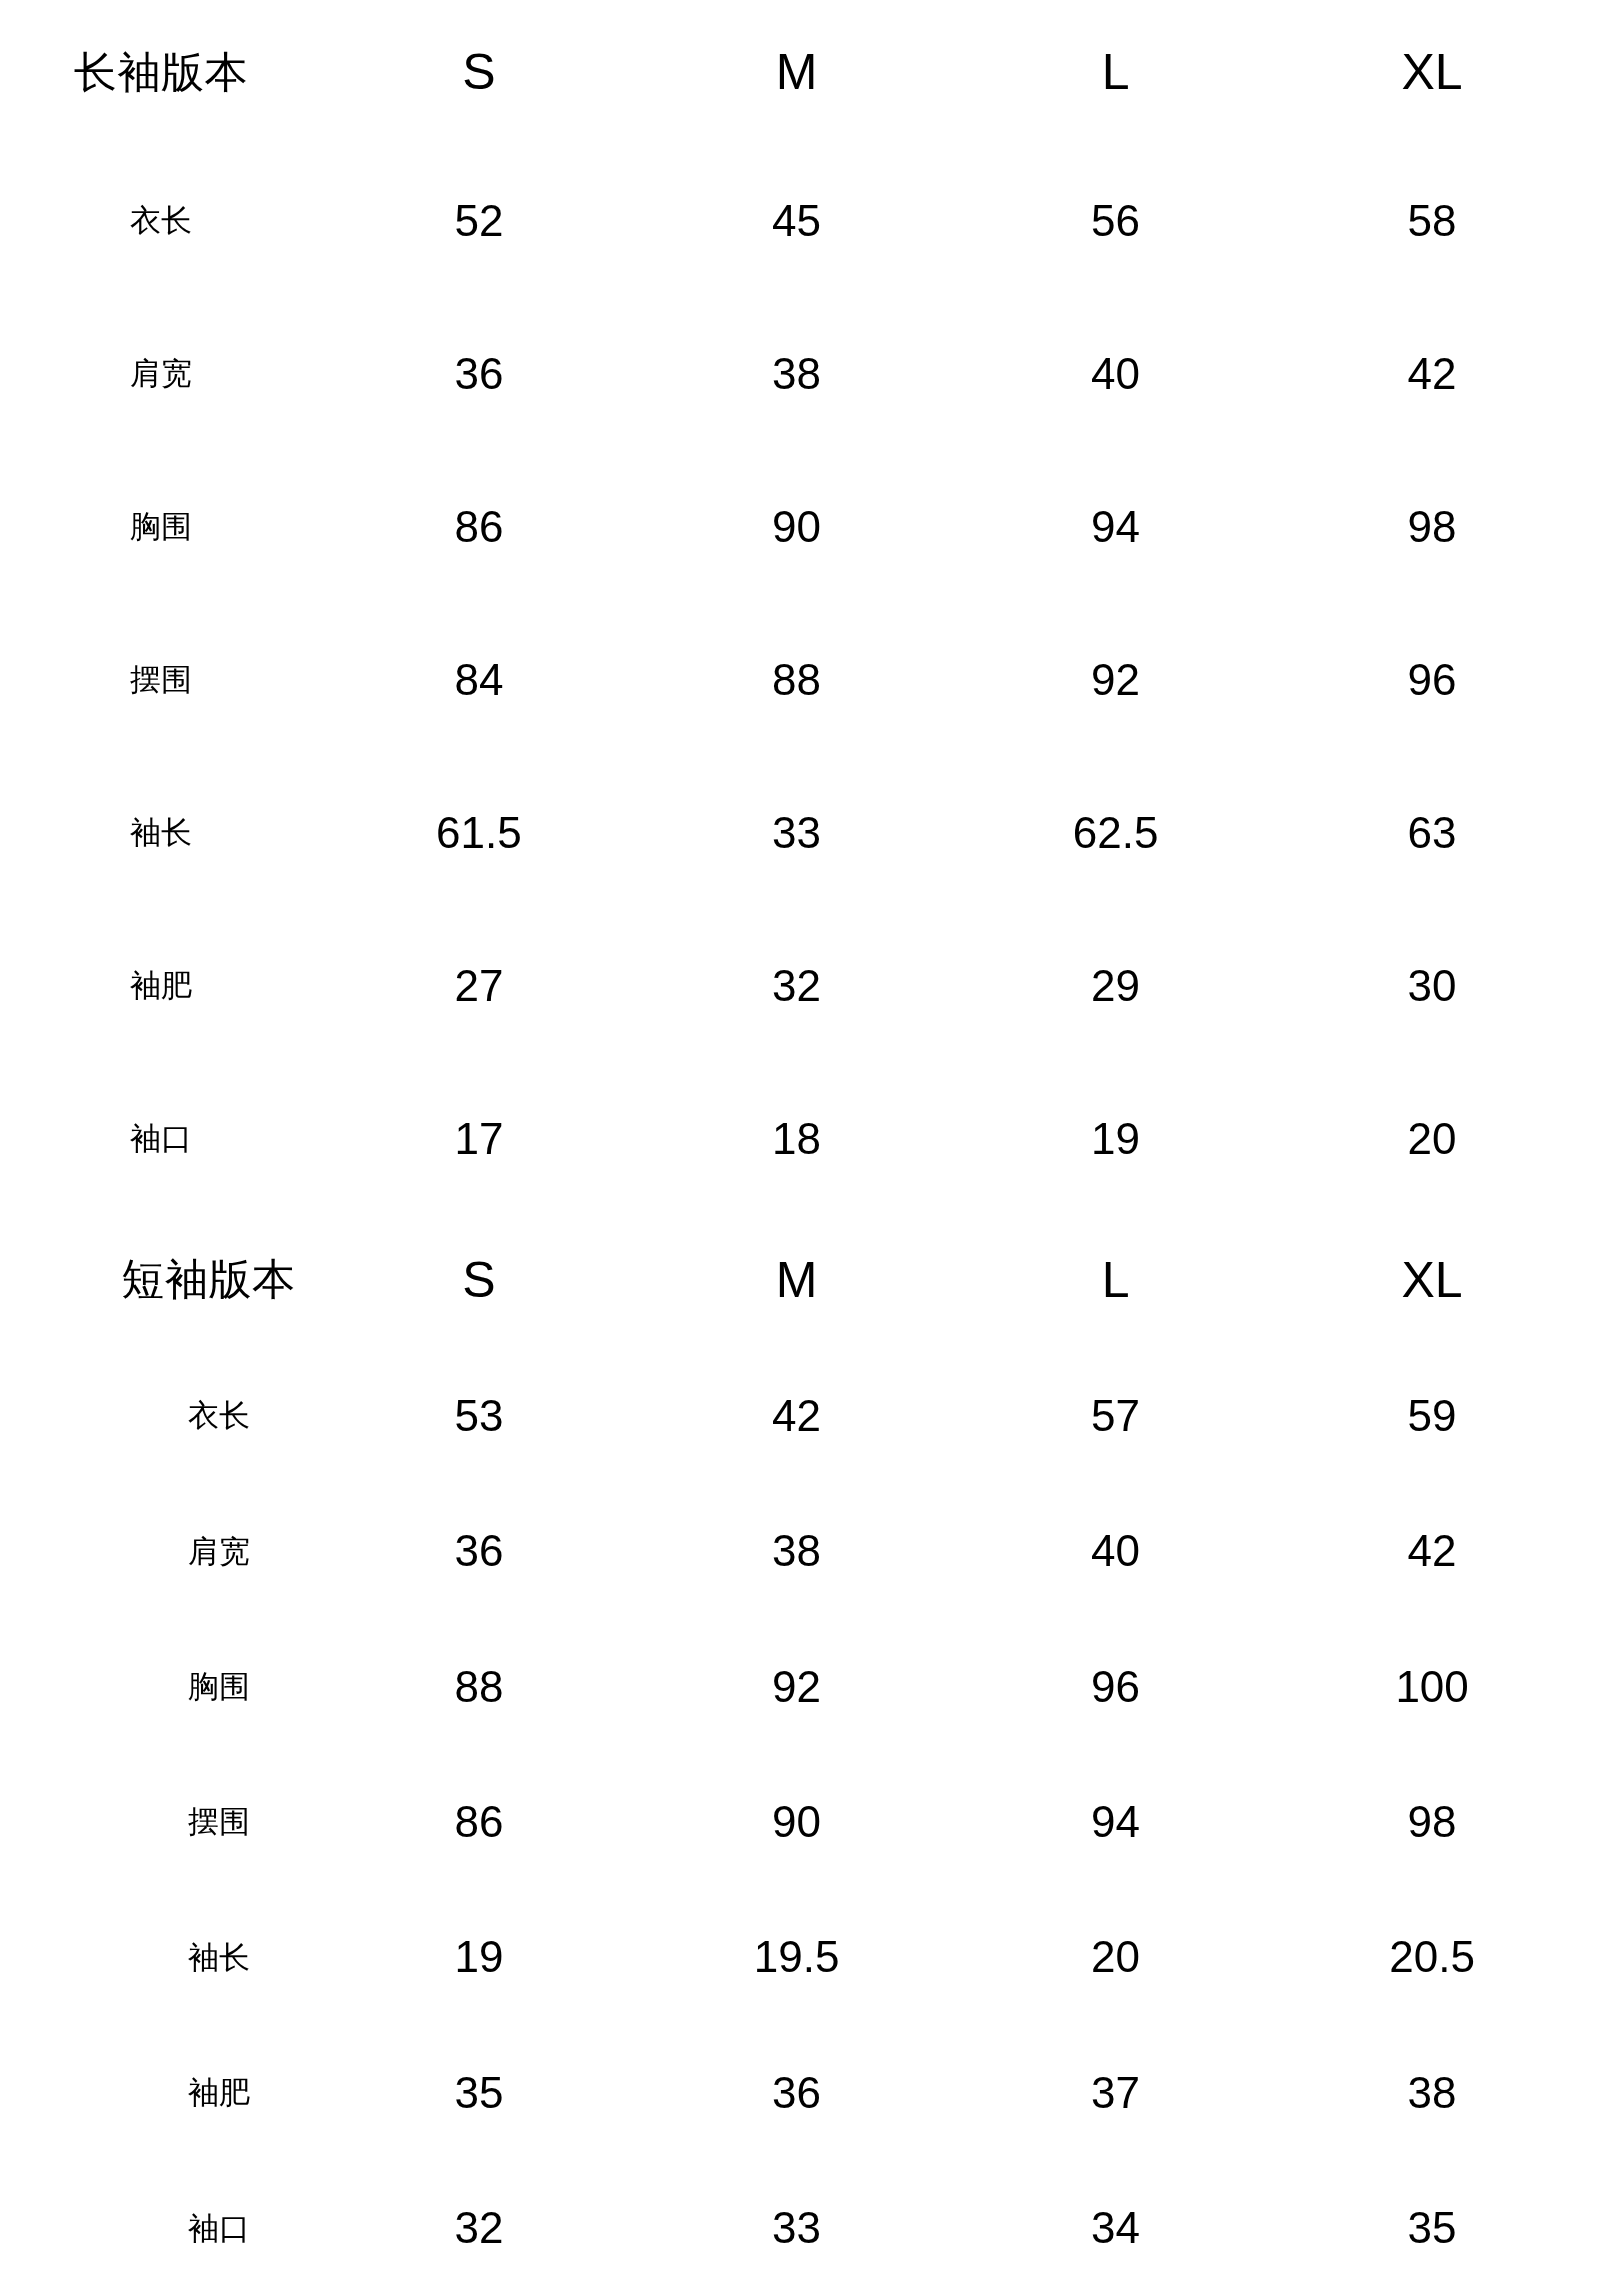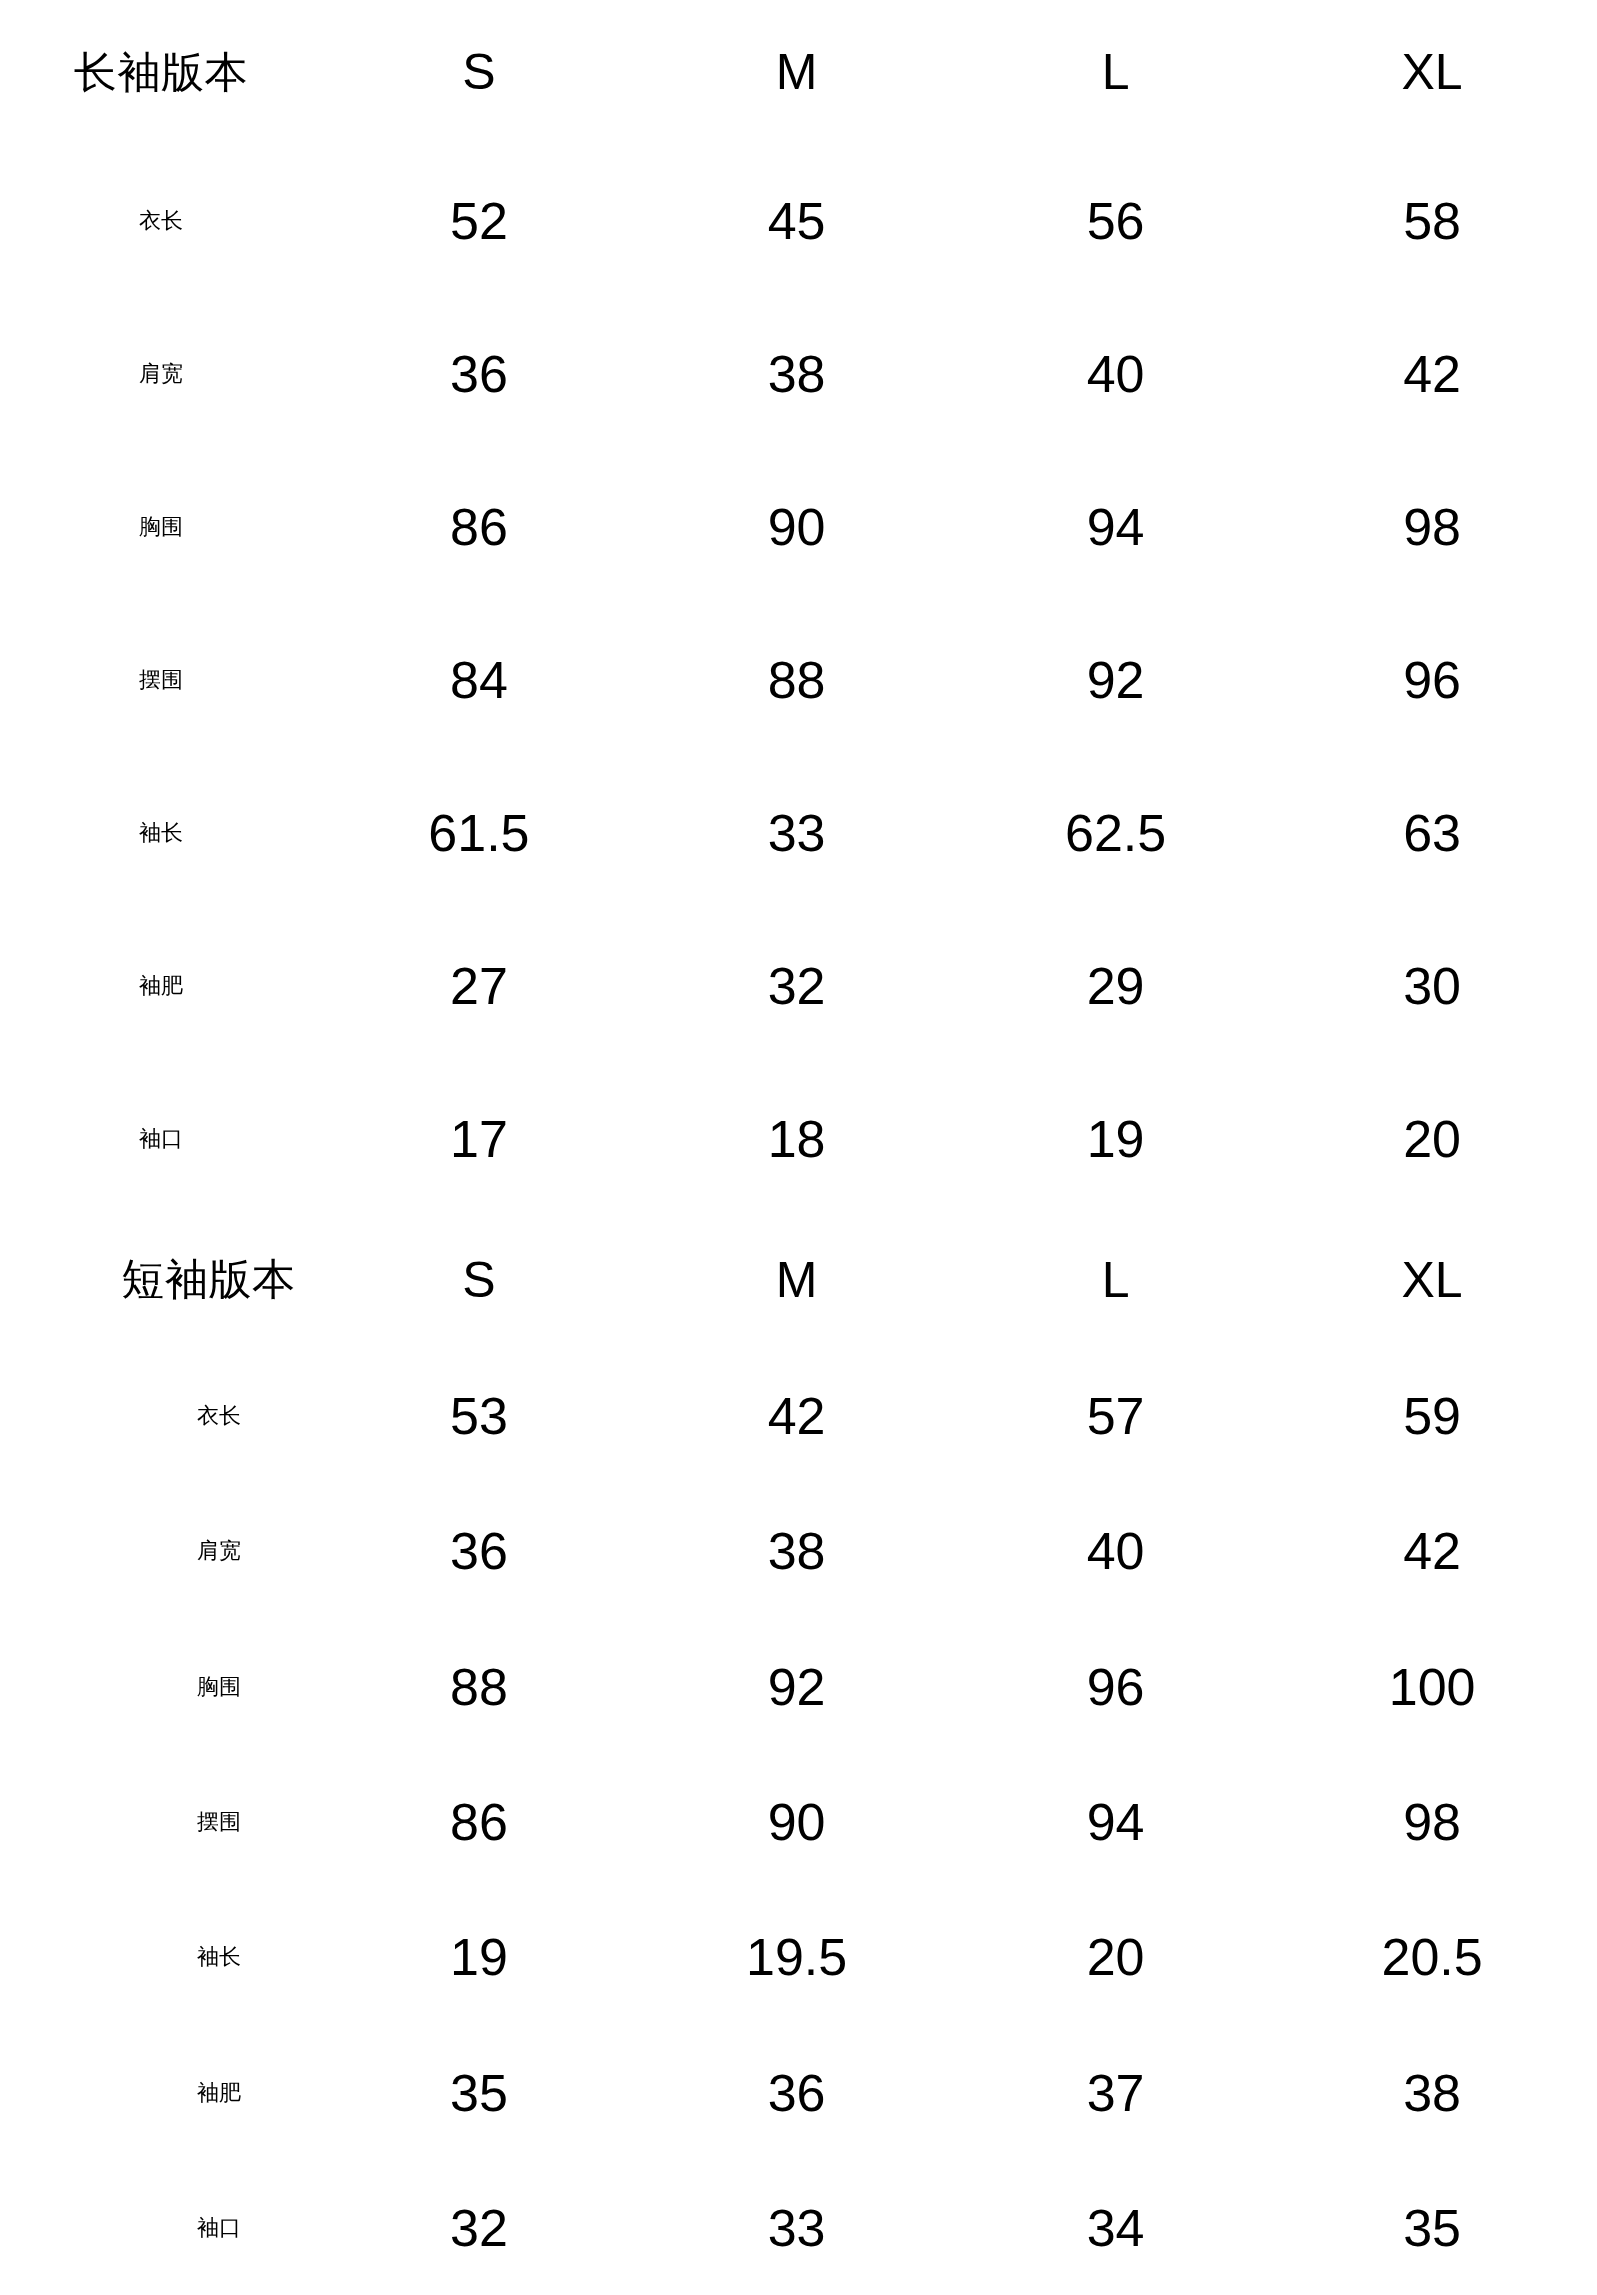--- a/index.html
+++ b/index.html
@@ -69,29 +69,29 @@
     font-family: "Liberation Sans", "DejaVu Sans", sans-serif;
   }
 
   
   .data-row { height: 153px; }
   #table-short .data-row { height: 135px; }
 
   .row-label {
     text-align: left;
     padding-left: 100px;
-    font-size: 22px;
+    font-size: 31px;
     font-weight: 400;
     line-height: 1;
     font-family: "DejaVu Sans", "Liberation Sans", sans-serif;
   }
   #table-short .row-label { padding-left: 116px; }
 
   .cell-val {
-    font-size: 52px;
+    font-size: 44px;
     font-weight: 400;
     line-height: 1;
     font-family: "Liberation Sans", "DejaVu Sans", sans-serif;
   }
 
   
   .col-s  { transform: translateX(-2.6px); }
   .col-m  { transform: translateX(-3.9px); }
   .col-l  { transform: translateX(-3.9px); }
   .col-xl { transform: translateX(-6.4px); }

